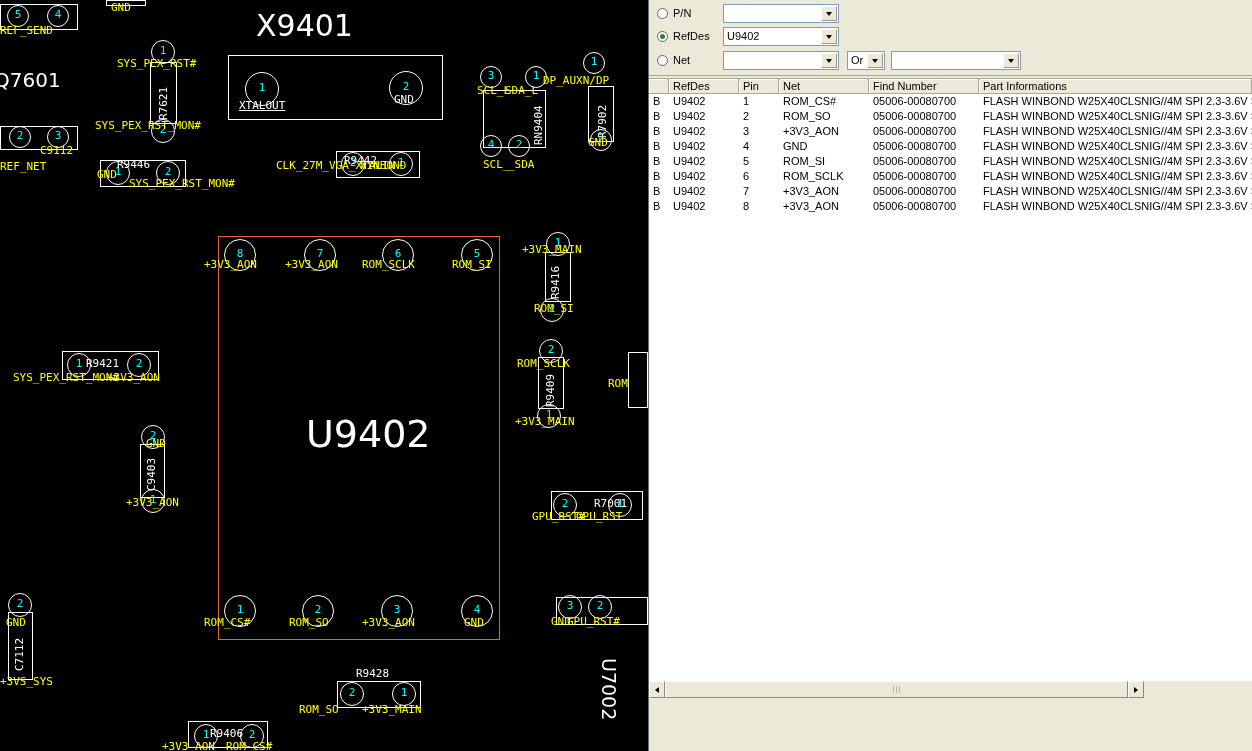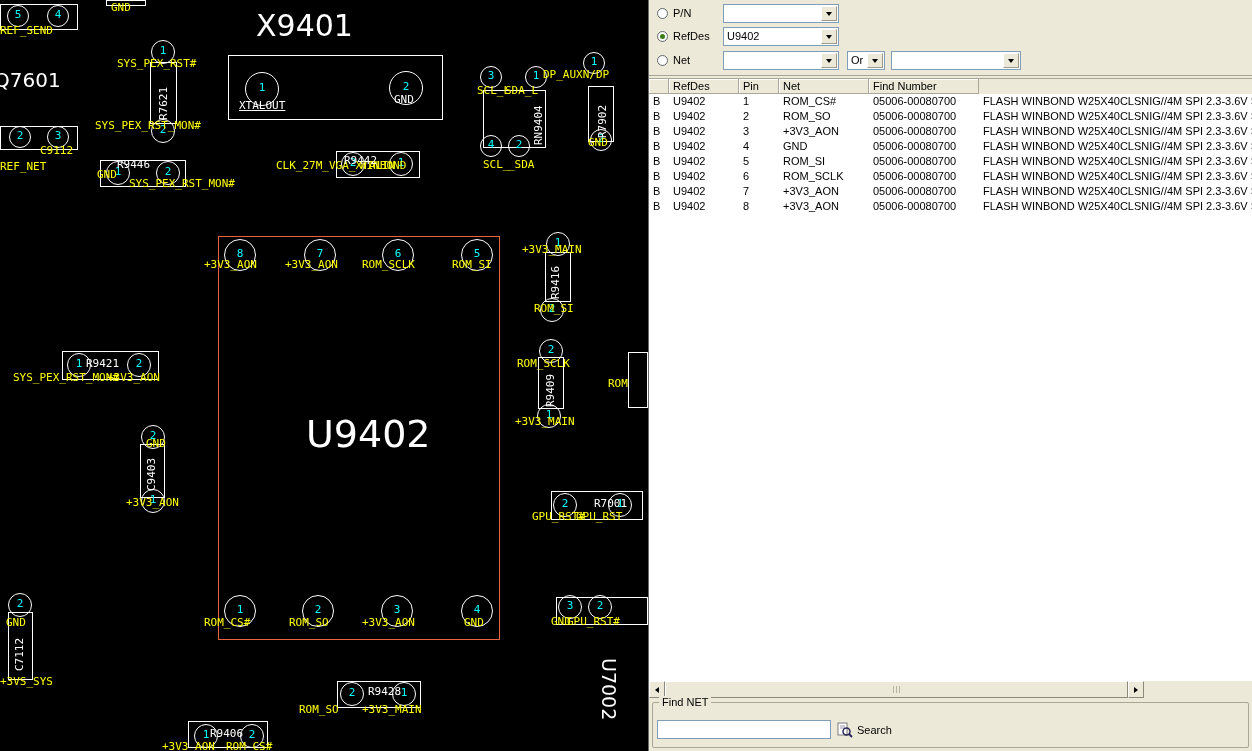--- a/index.html
+++ b/index.html
@@ -179,21 +179,21 @@
       <div class="cnet" style="left: 117px; top: 57px;">SYS_PEX_RST#</div>
       <div class="cnet" style="left: 95px; top: 119px;">SYS_PEX_RST_MON#</div>
       <div class="cnet" style="left: 0px; top: 160px;">REF_NET</div>
       <div class="cnet" style="left: 40px; top: 144px;">C9112</div>
       <div class="cnet" style="left: 97px; top: 168px;">GND</div>
       <div class="cnet" style="left: 129px; top: 177px;">SYS_PEX_RST_MON#</div>
       <div class="cnet" style="left: 276px; top: 159px;">CLK_27M_VGA_XTALIN</div>
       <div class="cnet" style="left: 360px; top: 159px;">WINBOND</div>
       <div class="cnet" style="left: 477px; top: 84px;">SCL_L</div>
       <div class="cnet" style="left: 505px; top: 84px;">SDA_L</div>
-      <div class="cnet" style="left: 543px; top: 68px;">DP_AUXN/DP</div>
+      <div class="cnet" style="left: 543px; top: 74px;">DP_AUXN/DP</div>
       <div class="cnet" style="left: 483px; top: 158px;">SCL_</div>
       <div class="cnet" style="left: 508px; top: 158px;">_SDA</div>
       <div class="cnet" style="left: 588px; top: 136px;">GND</div>
       <div class="cnet" style="left: 522px; top: 243px;">+3V3_MAIN</div>
       <div class="cnet" style="left: 534px; top: 302px;">ROM_SI</div>
       <div class="cnet" style="left: 517px; top: 357px;">ROM_SCLK</div>
       <div class="cnet" style="left: 515px; top: 415px;">+3V3_MAIN</div>
       <div class="cnet" style="left: 608px; top: 377px;">ROM</div>
       <div class="cnet" style="left: 532px; top: 510px;">GPU_RST#</div>
       <div class="cnet" style="left: 576px; top: 510px;">GPU_RST</div>
@@ -220,21 +220,21 @@
       <div class="cref" style="left: 239px; top: 99px; text-decoration: underline;">XTALOUT</div>
       <div class="cref" style="left: 394px; top: 93px;">GND</div>
       <div class="cref" style="left: 157px; top: 120px; transform-origin: 0px 0px; transform: rotate(-90deg);">R7621</div>
       <div class="cref" style="left: 117px; top: 158px;">R9446</div>
       <div class="cref" style="left: 344px; top: 154px;">R9442</div>
       <div class="cref" style="left: 532px; top: 145px; transform-origin: 0px 0px; transform: rotate(-90deg);">RN9404</div>
       <div class="cref" style="left: 596px; top: 138px; transform-origin: 0px 0px; transform: rotate(-90deg);">R7902</div>
       <div class="cref" style="left: 549px; top: 299px; transform-origin: 0px 0px; transform: rotate(-90deg);">R9416</div>
       <div class="cref" style="left: 544px; top: 407px; transform-origin: 0px 0px; transform: rotate(-90deg);">R9409</div>
       <div class="cref" style="left: 594px; top: 497px;">R7001</div>
-      <div class="cref" style="left: 356px; top: 685px; margin-left: 12px;">R9428</div>
+      <div class="cref" style="left: 356px; top: 667px;">R9428</div>
       <div class="cref" style="left: 210px; top: 727px;">R9406</div>
       <div class="cref" style="left: 13px; top: 671px; transform-origin: 0px 0px; transform: rotate(-90deg);">C7112</div>
       <div class="cref" style="left: 145px; top: 491px; transform-origin: 0px 0px; transform: rotate(-90deg);">C9403</div>
       <div class="cref" style="left: 86px; top: 357px;">R9421</div>
       <div class="cbig" style="left: 256px; top: 8px; font-size: 30px;">X9401</div>
       <div class="cbig" style="left: 306px; top: 412px; font-size: 38px;">U9402</div>
       <div class="cbig" style="left: -6px; top: 68px; font-size: 20px;">Q7601</div>
       <div class="cbig" style="left: 620px; top: 658px; font-size: 19px; transform-origin: 0px 0px; transform: rotate(90deg);">U7002</div>
     </div>
 
@@ -282,20 +282,21 @@
     </div>
     <div class="topline"></div>
 
     <div class="grid">
       <div class="hrow">
           <div class="hcell" style="width: 20px;"></div>
           <div class="hcell" style="width: 70px;">RefDes</div>
           <div class="hcell" style="width: 40px;">Pin</div>
           <div class="hcell" style="width: 90px;">Net</div>
           <div class="hcell" style="width: 110px;">Find Number</div>
+          <div class="hcell" style="width: 273px; flex: 1 1 auto;">Part Informations</div>
         </div>
       <div class="rows">
           <div class="trow">
             <div class="tcell" style="width: 20px;">B</div>
             <div class="tcell" style="width: 70px;">U9402</div>
             <div class="tcell" style="width: 40px;">1</div>
             <div class="tcell" style="width: 90px;">ROM_CS#</div>
             <div class="tcell" style="width: 110px;">05006-00080700</div>
             <div class="tcell" style="width: 273px; flex: 1 1 auto;">FLASH WINBOND W25X40CLSNIG//4M SPI 2.3-3.6V SOI</div>
           </div>
@@ -361,29 +362,15 @@
     <div class="hscroll">
       <div class="sbtn left">
           <span class="tri-l"></span>
         </div>
       <div class="sthumb"></div>
       <div class="sbtn right">
           <span class="tri-r"></span>
         </div>
     </div>
 
-    <div class="findnet">
-      <span class="fn-title">Find NET</span>
-      <input class="fn-input" value="" style="">
-      <div class="fn-search">
-        <svg width="16" height="16" viewBox="0 0 16 16">
-          <rect x="1" y="1" width="9" height="12" fill="#ffffff" stroke="#7a7a7a"></rect>
-          <line x1="3" y1="4" x2="8" y2="4" stroke="#9a9ab0"></line>
-          <line x1="3" y1="6" x2="8" y2="6" stroke="#9a9ab0"></line>
-          <circle cx="9.5" cy="9.5" r="3.5" fill="none" stroke="#27275a" stroke-width="1.5"></circle>
-          <line x1="12" y1="12" x2="15" y2="15" stroke="#27275a" stroke-width="2"></line>
-        </svg>
-        <span class="fn-label">Search</span>
-      </div>
-    </div>
 
   </div>
 </div>
 
 </body></html>

